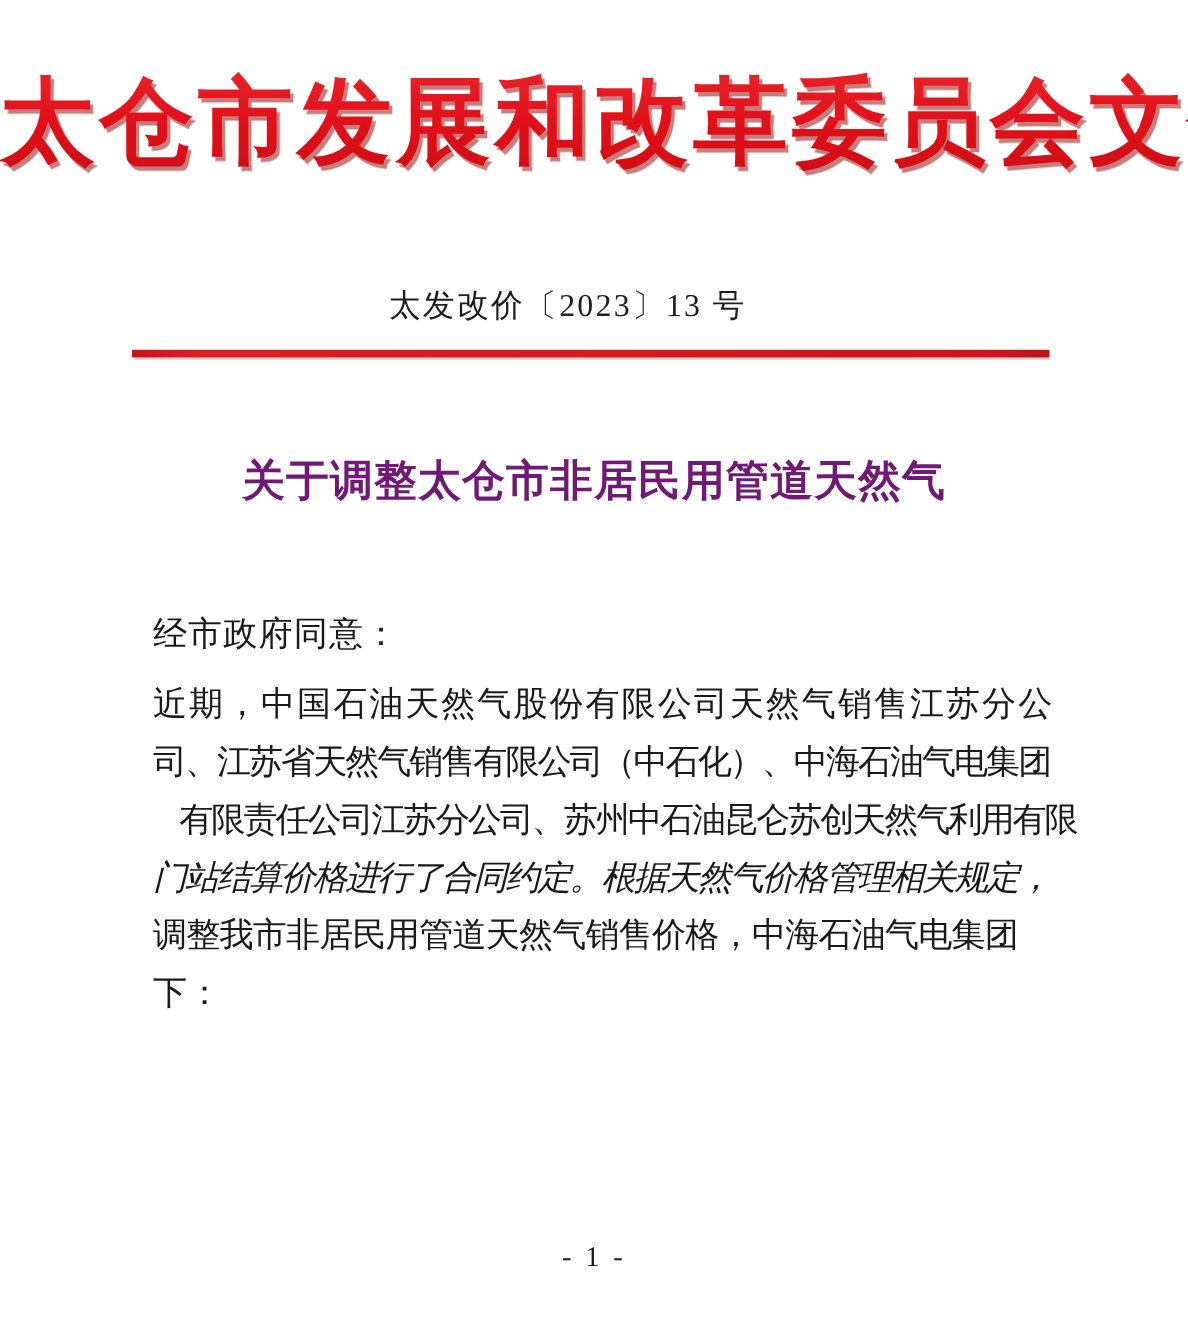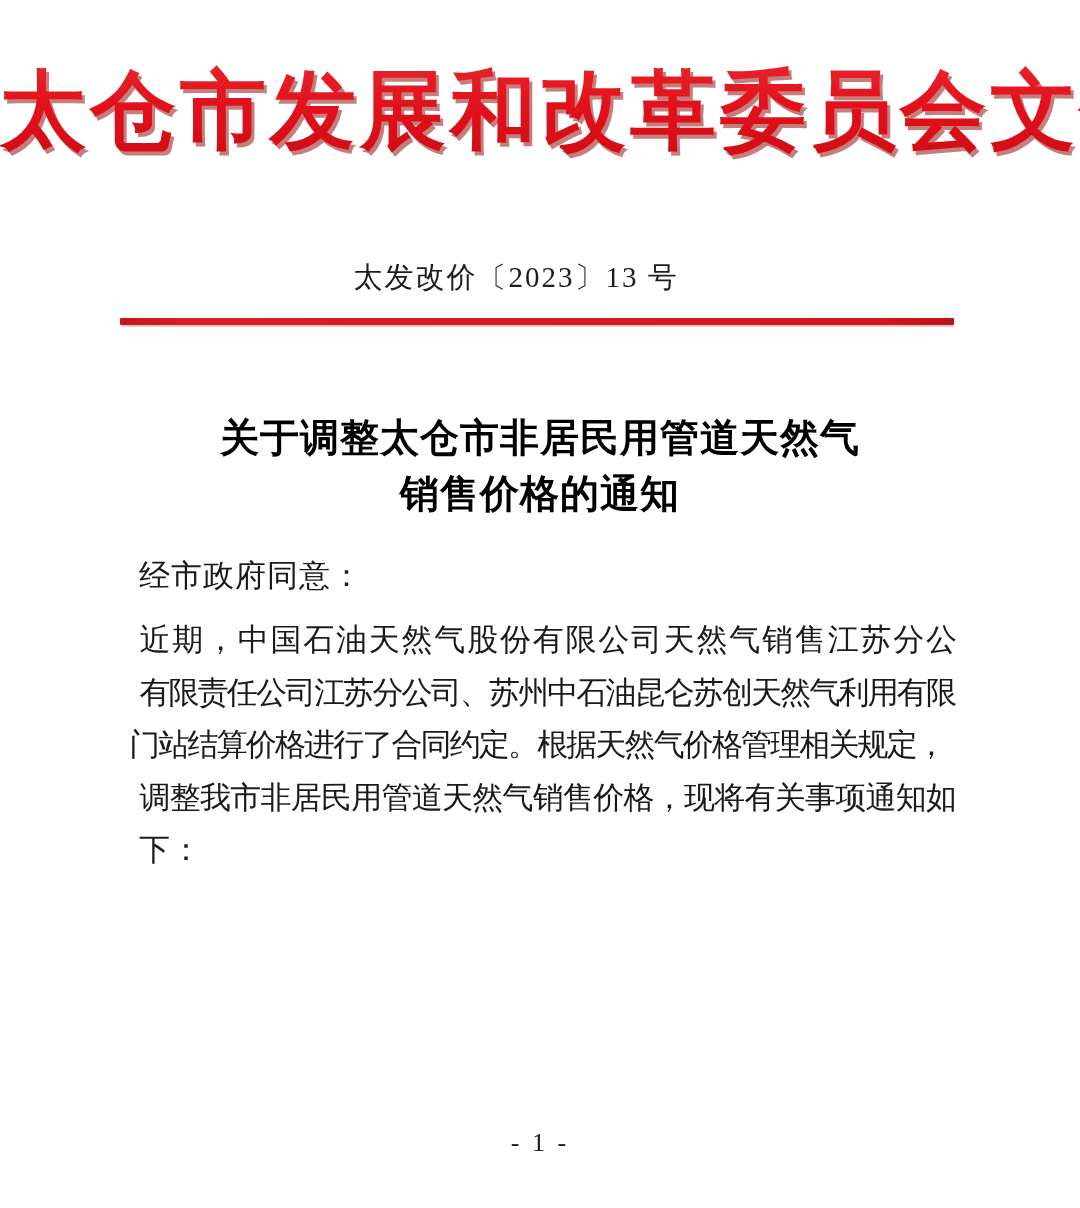--- a/index.html
+++ b/index.html
@@ -86,21 +86,21 @@
     position: absolute;
     left: 0;
     top: 410px;
     width: 1080px;
     text-align: center;
     font-family: "Liberation Serif", "DejaVu Serif", serif;
     font-weight: 700;
     font-size: 39px;
     line-height: 56px;
     letter-spacing: 1px;
-    color: #000000;
+    color: #701a75;
   }
   .doc-title .tl {
     display: block;
     white-space: nowrap;
   }
 
   
   .salutation {
     position: absolute;
     left: 139px;
@@ -121,21 +121,21 @@
   .body-line {
     font-size: 31px;
     line-height: 52.5px;
     height: 52.5px;
     letter-spacing: 0.4px;
     color: #1a1a1a;
     white-space: nowrap;
     display: flex;
   }
   .body-line.justify {
-    justify-content: flex-end;
+    justify-content: flex-start;
   }
   .body-line.left {
     justify-content: flex-start;
   }
   .body-line > span {
     display: inline-block;
   }
 
   
   .page-footer {
@@ -157,37 +157,39 @@
   <div class="masthead">
     <span class="masthead-title">太仓市发展和改革委员会文件</span>
   </div>
 
   <div class="doc-number">太发改价〔2023〕13 号</div>
 
   <div class="red-rule"></div>
 
   <div class="doc-title">
     <span class="tl">关于调整太仓市非居民用管道天然气</span>
-    <span class="tl">销售价格的通知</span>
   </div>
 
   <div class="salutation">经市政府同意：</div>
 
   <div class="body-block">
     <div class="body-line justify">
         <span style="letter-spacing: 1.775px; margin-right: -1.775px;">近期，中国石油天然气股份有限公司天然气销售江苏分公</span>
       </div>
     <div class="body-line justify">
+        <span style="letter-spacing: -1.86678px; margin-right: 1.86678px;">司、江苏省天然气销售有限公司（中石化）、中海石油气电集团</span>
+      </div>
+    <div class="body-line justify">
         <span style="letter-spacing: -1.86678px; margin-right: 1.86678px; margin-left: 24px;">有限责任公司江苏分公司、苏州中石油昆仑苏创天然气利用有限</span>
       </div>
     <div class="body-line justify">
-        <span style="letter-spacing: -1.86678px; margin-right: 12px;">门站结算价格进行了合同约定。根据天然气价格管理相关规定，</span>
+        <span style="letter-spacing: -1.86678px; margin-right: 12px; font-style: italic;">门站结算价格进行了合同约定。根据天然气价格管理相关规定，</span>
       </div>
     <div class="body-line justify">
-        <span style="letter-spacing: -0.746635px; margin-right: 0.746635px;">调整我市非居民用管道天然气销售价格，现将有关事项通知如</span>
+        <span style="letter-spacing: -0.746635px; margin-right: 0.746635px;">调整我市非居民用管道天然气销售价格，中海石油气电集团</span>
       </div>
     <div class="body-line left">
         <span>下：</span>
       </div>
   </div>
 
   <div class="page-footer">- 1 -</div>
 
 </div>
 

